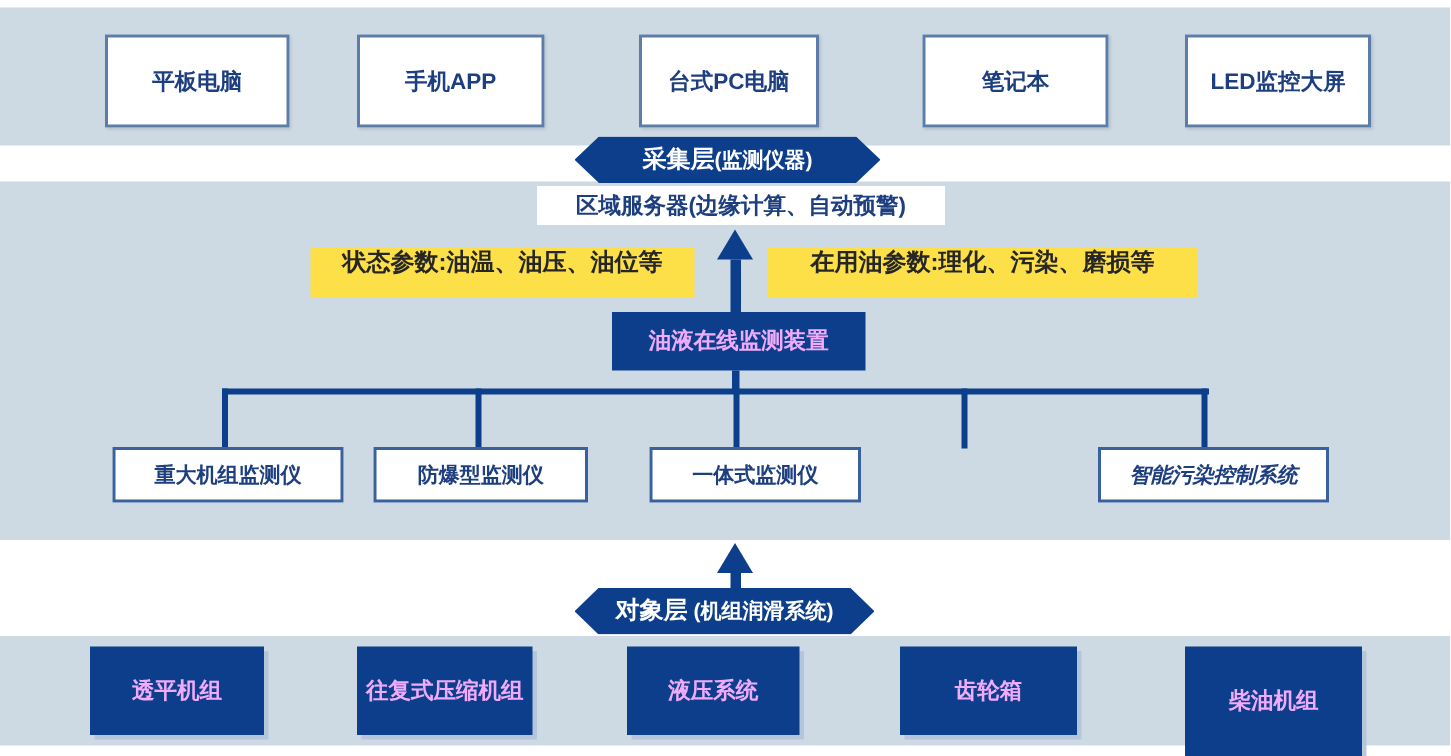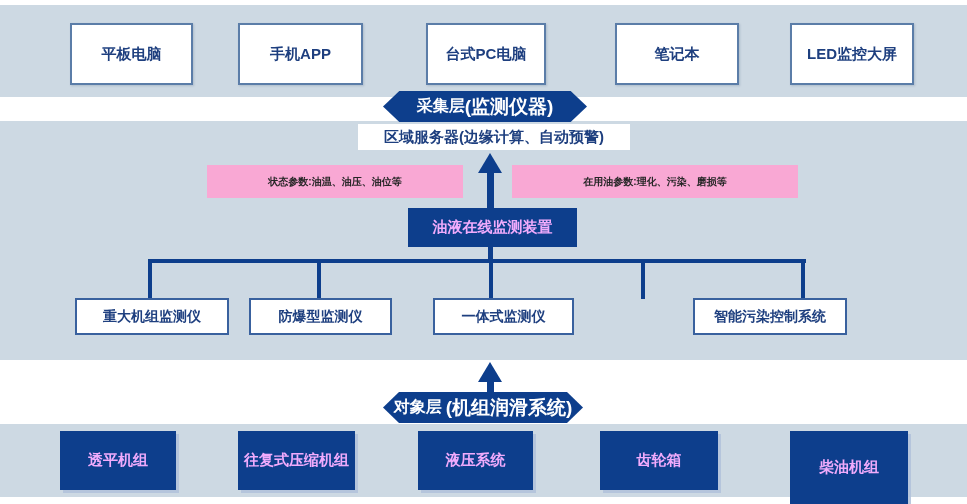--- a/index.html
+++ b/index.html
@@ -28,25 +28,25 @@
     font-size:15px;font-weight:700;
   }
   .dbox.equip{box-shadow:3px 3px 0 rgba(178,194,218,0.9);}
   .hexbanner{
     position:absolute;background:var(--blue);color:#ffffff;
     display:flex;align-items:center;justify-content:center;
     clip-path:polygon(0 50%,8% 0,92% 0,100% 50%,92% 100%,8% 100%);
     font-weight:700;white-space:nowrap;
   }
   .hexbanner .t{font-size:16px;}
-  .hexbanner .s{font-size:19px;}
+  .hexbanner .s{font-size:14px;}
   .plabel{
-    position:absolute;background:#f9a8d4;color:#262626;
-    display:flex;align-items:center;justify-content:center;
-    font-size:10px;font-weight:700;white-space:nowrap;
+    position:absolute;background:#fde047;color:#262626;
+    display:flex;justify-content:center;
+    font-size:16px;font-weight:700;white-space:nowrap;
   }
   .conn{position:absolute;background:var(--blue);}
   .arrow-up{position:absolute;display:flex;flex-direction:column;align-items:center;}
   .arrow-head{
     width:0;height:0;
     border-left:12px solid transparent;border-right:12px solid transparent;
     border-bottom:20px solid var(--blue);
   }
   .arrow-stem{width:7px;background:var(--blue);}
 </style>
@@ -110,21 +110,21 @@
 
   <div class="wbox mid" style="left:75px;top:298px;width:150px;height:33px;">
       <span>重大机组监测仪</span>
     </div>
   <div class="wbox mid" style="left:249px;top:298px;width:139px;height:33px;">
       <span>防爆型监测仪</span>
     </div>
   <div class="wbox mid" style="left:433px;top:298px;width:137px;height:33px;font-family:Liberation Mono, monospace;">
       <span>一体式监测仪</span>
     </div>
-  <div class="wbox mid" style="left:693px;top:298px;width:150px;height:33px;">
+  <div class="wbox mid" style="left:732px;top:298px;width:150px;height:33px;font-style:italic;">
       <span>智能污染控制系统</span>
     </div>
 
   <div class="arrow-up" style="left:478px;top:362px;width:24px;">
     <div class="arrow-head"></div>
     <div class="arrow-stem" style="height:11px;"></div>
   </div>
 
   <div class="hexbanner" style="left:383px;top:392px;width:200px;height:31px;">
     <span class="t">对象层</span>

